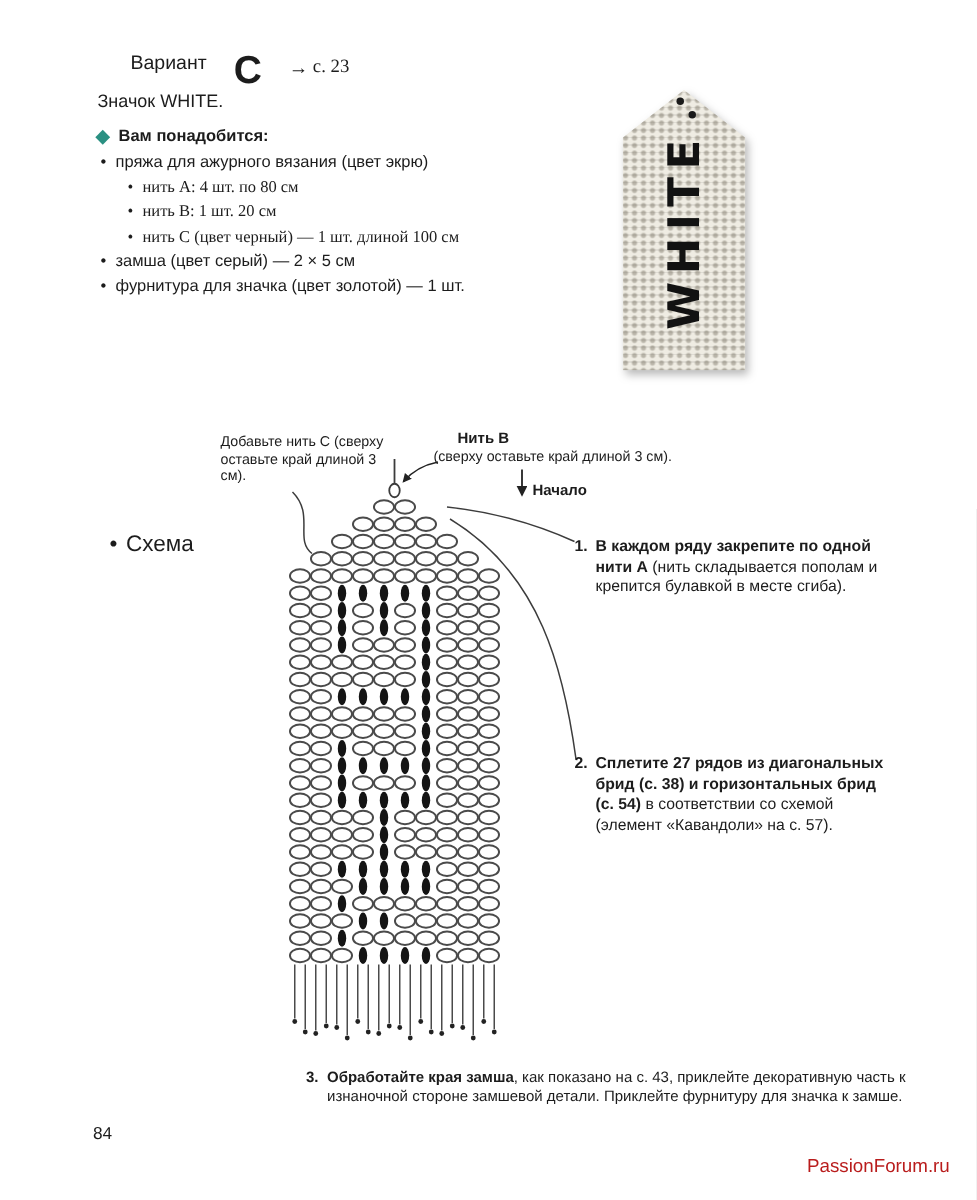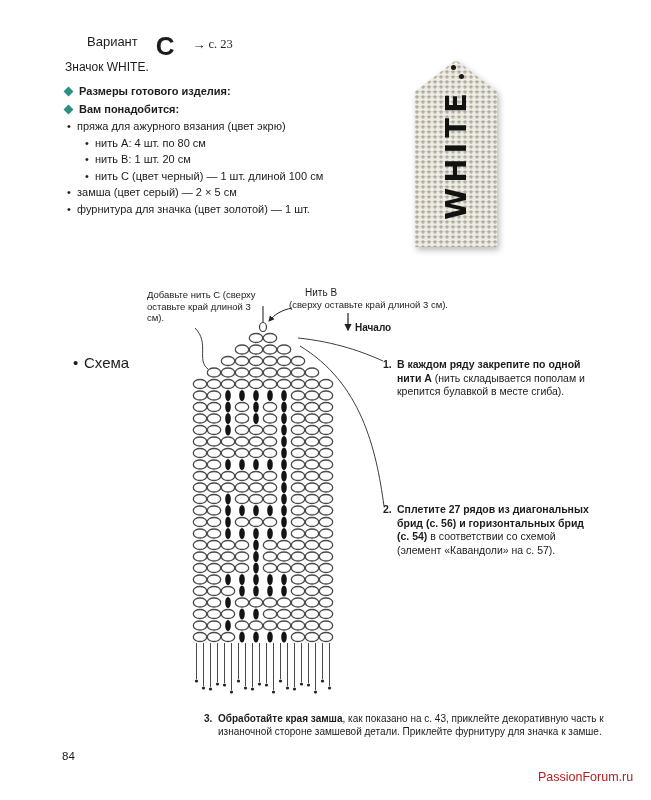--- a/index.html
+++ b/index.html
@@ -17,21 +17,21 @@
   .page-ref{font-size:12.5px;font-family:Liberation Serif, serif;}
   .subtitle{position:absolute;left:65px;top:60px;font-size:12px;}
 
   
   .materials{position:absolute;left:65px;top:82px;width:345px;font-size:11px;line-height:16.5px;}
   .mat-heading{font-weight:bold;display:flex;align-items:center;height:18px;}
   .diamond{display:inline-block;width:7px;height:7px;background:#2a9082;transform:rotate(45deg);margin-right:7px;flex:0 0 auto;}
   .mat-value{height:18px;margin-bottom:4px;}
   .bullet{position:relative;padding-left:12px;}
   .bullet::before{content:"•";position:absolute;left:2px;}
-  .bullet.l2{padding-left:30px;}
+  .bullet.l2{padding-left:30px;font-family:Liberation Serif, serif;}
   .bullet.l2::before{left:20px;}
 
   
   .badge-photo{position:absolute;left:415px;top:60px;width:82px;height:187px;filter:drop-shadow(2px 3px 3px rgba(0,0,0,.28));}
   .badge-shape{
     position:absolute;inset:0;
     background-color:#efece3;
     background-image:
       radial-gradient(circle at 2px 2px, rgba(95,88,72,.38) 1.2px, rgba(0,0,0,0) 2.2px),
       repeating-linear-gradient(0deg, rgba(0,0,0,.07) 0 1px, rgba(0,0,0,0) 1px 5px);
@@ -45,21 +45,21 @@
     font-family:"DejaVu Sans","Liberation Sans",sans-serif;
   }
   .badge-dot{position:absolute;width:5px;height:5px;border-radius:50%;background:#1a1a1a;}
   .badge-dot.d1{left:36px;top:5px;}
   .badge-dot.d2{left:44px;top:14px;}
 
   
   .lbl{position:absolute;font-size:9.5px;line-height:11.5px;}
   .lbl-c{left:147px;top:289px;width:112px;}
   .lbl-b{left:289px;top:287px;width:170px;}
-  .lbl-b .t{font-weight:normal;font-size:10px;margin-left:16px;}
+  .lbl-b .t{font-weight:bold;font-size:10px;margin-left:16px;}
   .lbl-start{left:355px;top:322px;font-weight:bold;font-size:10px;}
   .schema-bullet{position:absolute;left:73px;top:354px;font-size:15px;padding-left:11px;}
   .schema-bullet::before{content:"•";position:absolute;left:0;}
 
   
   .note{position:absolute;display:flex;font-size:10.5px;line-height:13.5px;}
   .note .nnum{font-weight:bold;width:14px;flex:0 0 auto;}
   .note-1{left:383px;top:358px;width:205px;}
   .note-sub{position:absolute;left:397px;top:410px;width:190px;font-size:9.5px;line-height:12px;padding-left:12px;text-indent:-12px;}
   .note-2{left:383px;top:503px;width:208px;}
@@ -81,24 +81,20 @@
     <span class="variant-label">Вариант</span>
     <span class="variant-letter">C</span>
     <span class="page-ref-wrap">
       <span class="ref-arrow">→</span>
       <span class="page-ref">с. 23</span>
     </span>
   </div>
   <div class="subtitle">Значок WHITE.</div>
 
   <div class="materials">
-    <div class="mat-heading">
-      <i class="diamond"></i>
-      <span>Размеры готового изделия:</span>
-    </div>
     <div class="mat-heading">
       <i class="diamond"></i>
       <span>Вам понадобится:</span>
     </div>
     <div class="bullet l1">пряжа для ажурного вязания (цвет экрю)</div>
     <div class="bullet l2">нить A: 4 шт. по 80 см</div>
     <div class="bullet l2">нить B: 1 шт. 20 см</div>
     <div class="bullet l2">нить C (цвет черный) — 1 шт. длиной 100 см</div>
     <div class="bullet l1">замша (цвет серый) — 2 × 5 см</div>
     <div class="bullet l1">фурнитура для значка (цвет золотой) — 1 шт.</div>
@@ -430,21 +426,21 @@
       <circle cx="189.5" cy="390" r="1.6" fill="#222"></circle>
     </svg>
 
   <div class="note note-1">
     <span class="nnum">1.</span>
     <div><b>В каждом ряду закрепите по одной нити A</b><span> (нить складывается пополам и крепится булавкой в месте сгиба).</span></div>
   </div>
 
   <div class="note note-2">
     <span class="nnum">2.</span>
-    <div><b>Сплетите 27 рядов из диагональных брид (с. 56) и горизонтальных брид (с. 54)</b><span> в соответствии со схемой (элемент «Кавандоли» на с. 57).</span></div>
+    <div><b>Сплетите 27 рядов из диагональных брид (с. 38) и горизонтальных брид (с. 54)</b><span> в соответствии со схемой (элемент «Кавандоли» на с. 57).</span></div>
   </div>
 
   <div class="note note-3">
     <span class="nnum">3.</span>
     <div><b>Обработайте края замша</b><span>, как показано на с. 43, приклейте декоративную часть к изнаночной стороне замшевой детали. Приклейте фурнитуру для значка к замше.</span></div>
   </div>
 
   <div class="page-number">84</div>
   <div class="watermark">PassionForum.ru</div>
 

